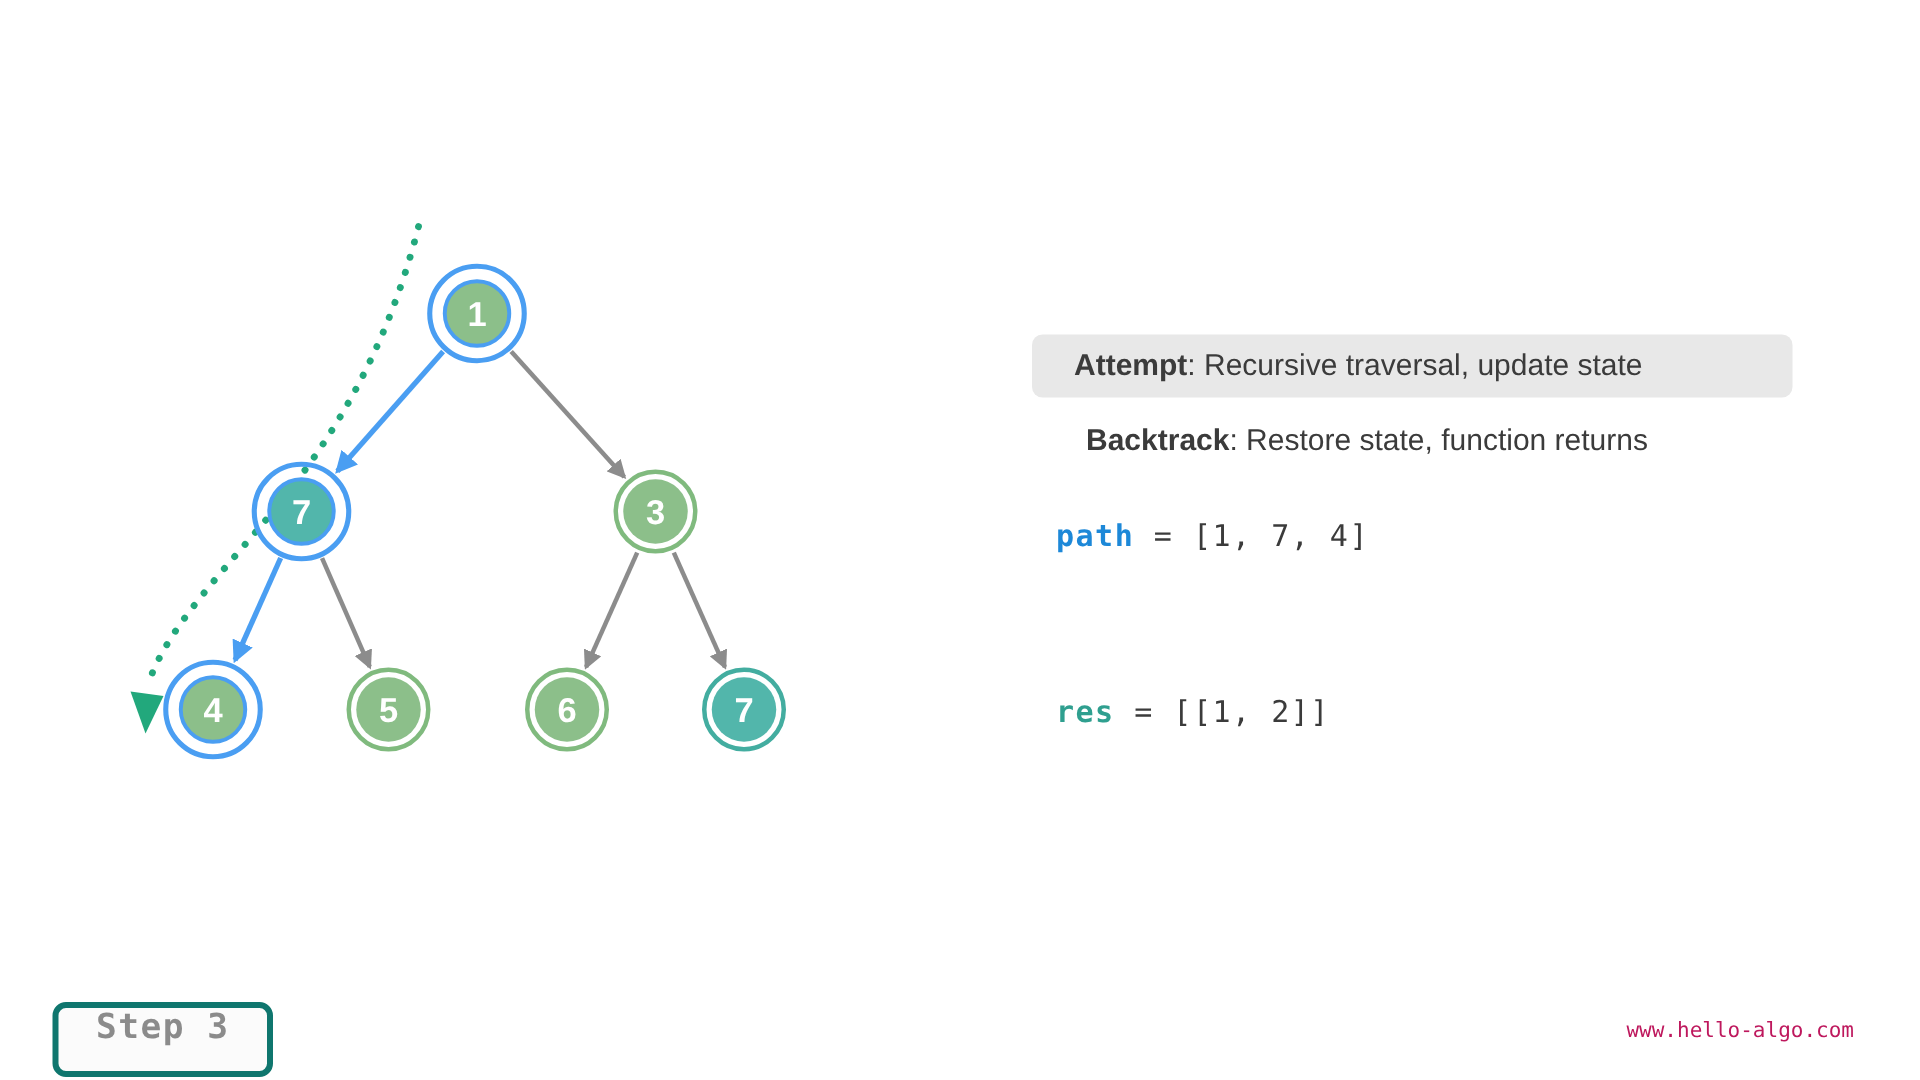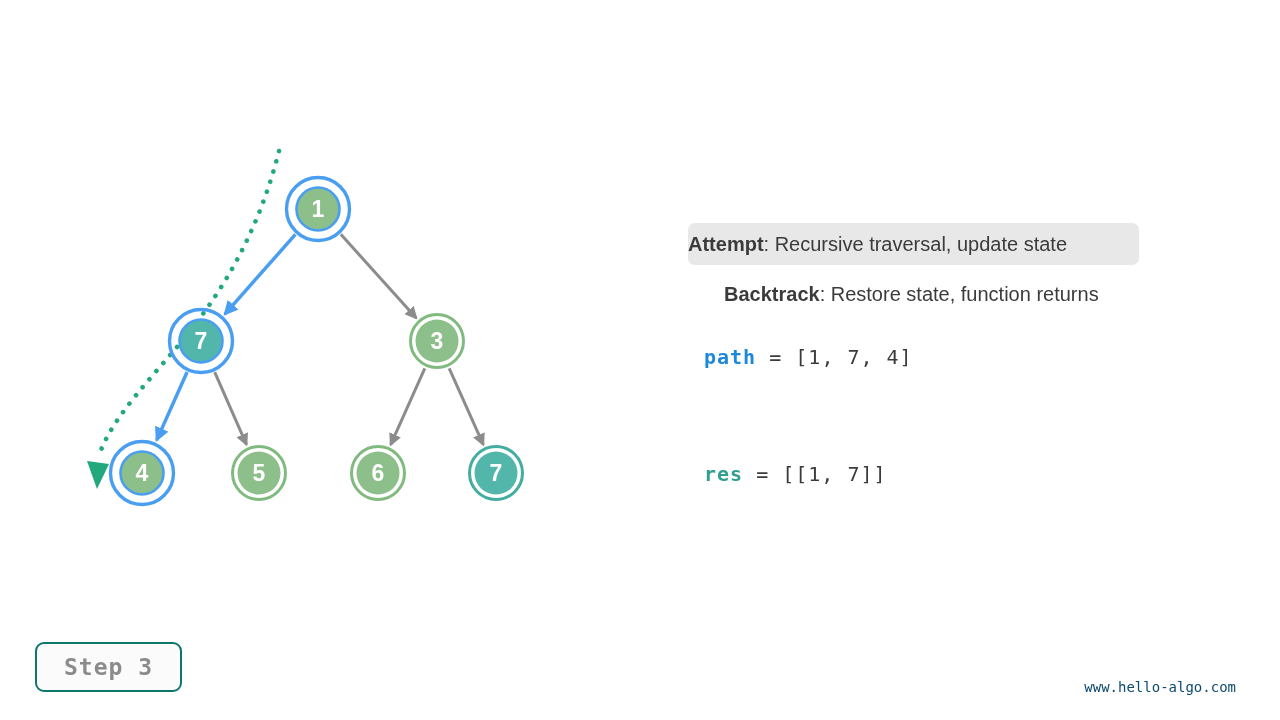--- a/index.html
+++ b/index.html
@@ -35,49 +35,49 @@
   .node.teal  .ring{stroke:var(--node-teal-ring);}
   .node.hl .base{stroke:var(--hl-blue);stroke-width:2.6;}
   .node.hl .ring{stroke:var(--hl-blue);stroke-width:3.4;}
   .node text{
     fill:#ffffff;font-family:"Liberation Sans",sans-serif;
     font-size:23px;font-weight:bold;text-anchor:middle;dominant-baseline:central;
   }
   
   .attempt-box{
     position:absolute;left:688px;top:223px;width:451px;
-    background:#e8e8e8;border-radius:7px;padding:8px 0;
+    background:#e8e8e8;border-radius:7px;padding:8px 28px;
     font-size:20px;line-height:26px;white-space:nowrap;
   }
   .info-line{position:absolute;font-size:20px;line-height:26px;white-space:nowrap;margin-left:20px;}
   .backtrack-line{left:704px;top:281px;}
   .bold-label{font-weight:bold;}
   .code-line{
     position:absolute;font-family:"DejaVu Sans Mono","Liberation Mono",monospace;
     font-size:20px;line-height:26px;white-space:nowrap;letter-spacing:1px;margin-top:12px;
   }
   .path-line{left:704px;top:332px;}
   .res-line{left:704px;top:449px;}
   .code-var{font-weight:bold;}
   .path-line .code-var{color:var(--code-blue);}
   .res-line .code-var{color:var(--code-teal);}
   .code-rest{color:var(--text-dark);}
   
   .step-badge{
-    position:absolute;left:35px;top:642px;width:147px;height:50px;
-    border:2px solid #0f766e;border-radius:9px;background:#fbfbfb;
-    display:flex;align-items:center;justify-content:center;box-sizing:border-box;
+    position:absolute;left:35px;top:668px;width:147px;height:50px;
+    border:4px solid #0f766e;border-radius:9px;background:#fbfbfb;
+    display:flex;align-items:flex-start;justify-content:center;box-sizing:border-box;
     font-family:"DejaVu Sans Mono","Liberation Mono",monospace;
     font-size:23px;font-weight:bold;color:#8b8b8b;letter-spacing:1px;
   }
   
   .watermark{
     position:absolute;right:44px;top:679px;
     font-family:"DejaVu Sans Mono","Liberation Mono",monospace;
-    font-size:14px;color:#0c4a6e;
+    font-size:14px;color:#be185d;
   }
 </style>
 </head>
 <body>
 
 <svg class="tree-svg" width="640" height="620" viewBox="0 0 640 620">
   <defs>
     <marker id="arrow-gray" viewBox="0 0 10 10" refX="8.5" refY="5" markerWidth="4.2" markerHeight="4.2" orient="auto" markerUnits="strokeWidth">
       <path d="M0,0 L10,5 L0,10 z" fill="#8c8c8c"></path>
     </marker>
@@ -139,20 +139,20 @@
 
 <div class="info-line backtrack-line">
   <span class="bold-label">Backtrack</span><span>: Restore state, function returns</span>
 </div>
 
 <div class="code-line path-line">
   <span class="code-var">path</span><span class="code-rest"> = [1, 7, 4]</span>
 </div>
 
 <div class="code-line res-line">
-  <span class="code-var">res</span><span class="code-rest"> = [[1, 7]]</span>
+  <span class="code-var">res</span><span class="code-rest"> = [[1, 2]]</span>
 </div>
 
 <div class="step-badge">
   <span>Step 3</span>
 </div>
 
 <div class="watermark">www.hello-algo.com</div>
 
 </body></html>

